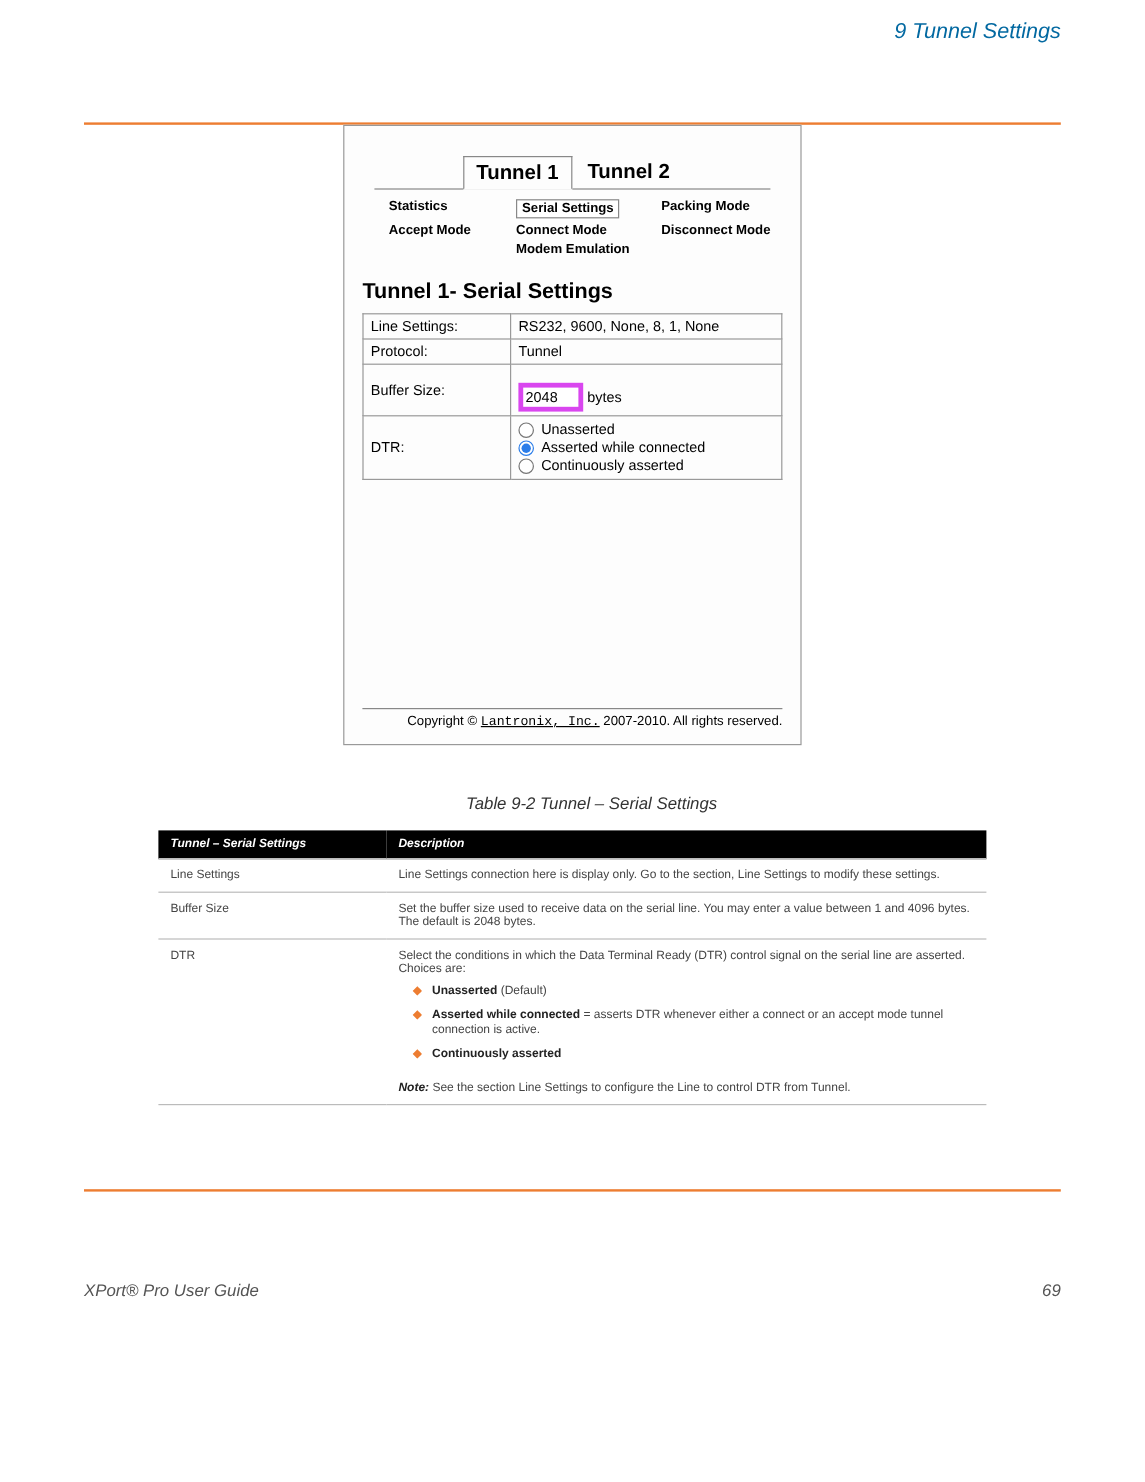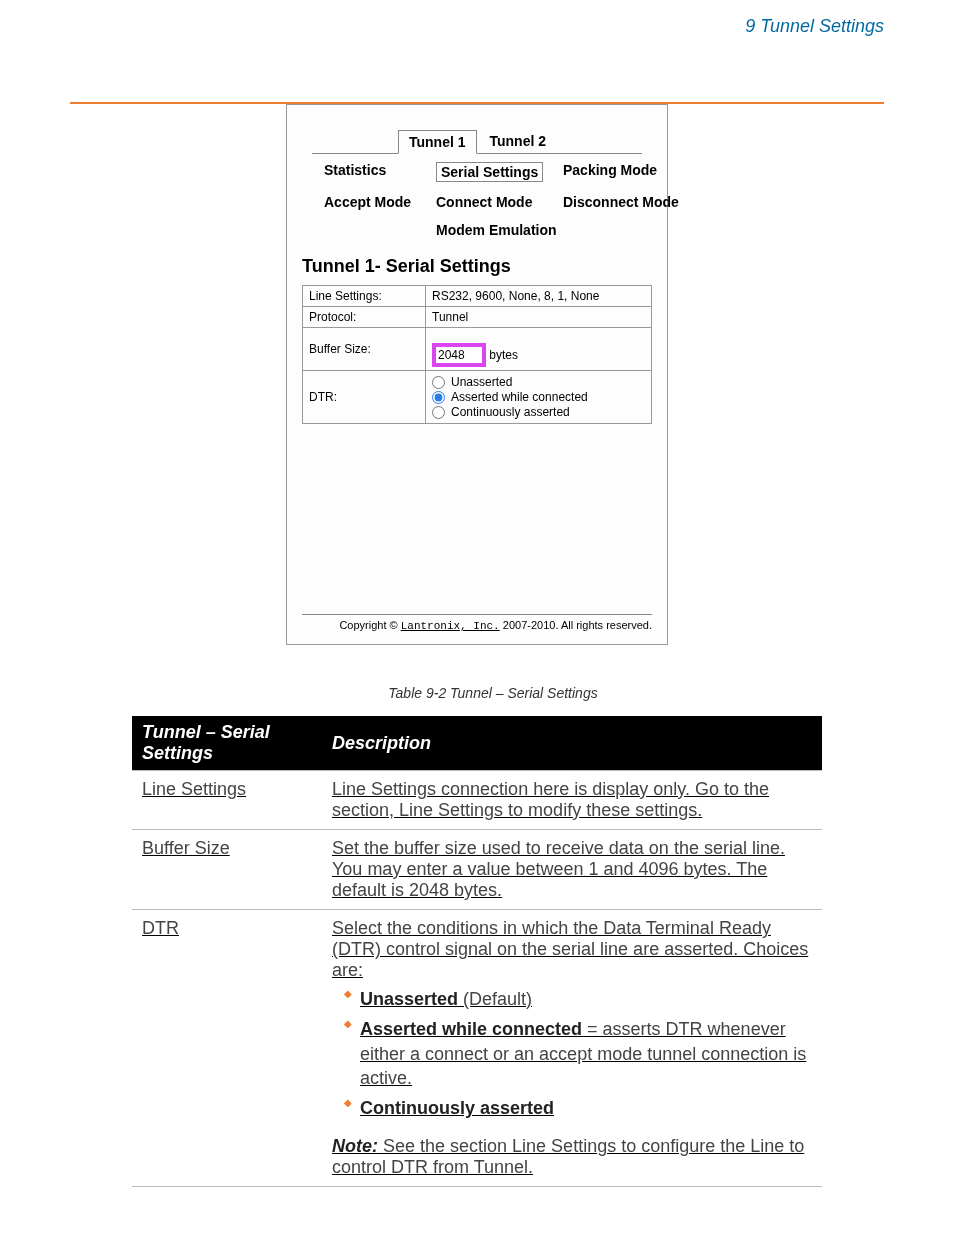--- a/index.html
+++ b/index.html
@@ -49,40 +49,39 @@
   }
   .tunnel-tabs {
     display: flex;
     justify-content: center;
     gap: 3px;
     border-bottom: 1px solid #888;
     padding-bottom: 0;
     margin: 0 10px 8px 10px;
   }
   .tunnel-tabs .tab {
-    font-size: 14px;
+    font-size: 17px;
     font-weight: bold;
     padding: 3px 10px 3px 10px;
     cursor: pointer;
   }
   .tunnel-tabs .tab.active {
     border: 1px solid #888;
     border-bottom: 1px solid #fdfdfd;
     margin-bottom: -1px;
     background: #fdfdfd;
   }
   .mode-grid {
     display: grid;
     grid-template-columns: 100px 115px 110px;
     column-gap: 6px;
     row-gap: 4px;
-    font-size: 14px;
+    font-size: 11px;
     font-weight: bold;
     margin: 6px 10px 8px 22px;
-    gap: 12px;
   }
   .mode-grid .active {
     border: 1px solid #888;
     background: #fff;
     padding: 1px 4px;
     font-weight: bold;
     width: fit-content;
   }
   .mode-grid span { white-space: nowrap; }
   .panel-title {
@@ -141,22 +140,21 @@
     font-style: italic;
     font-size: 14px;
     margin: 40px 0 15px 0;
     color: #333;
     padding-left: 32px;
   }
   .desc-table {
     width: 690px;
     margin: 0 auto;
     border-collapse: collapse;
-    font-size: 18px;
-    text-decoration: underline;
+    font-size: 10px;
   }
   .desc-table thead th {
     background: #000;
     color: #fff;
     font-style: italic;
     font-weight: bold;
     text-align: left;
     padding: 6px 10px;
     border-bottom: 1px solid #bbb;
   }

